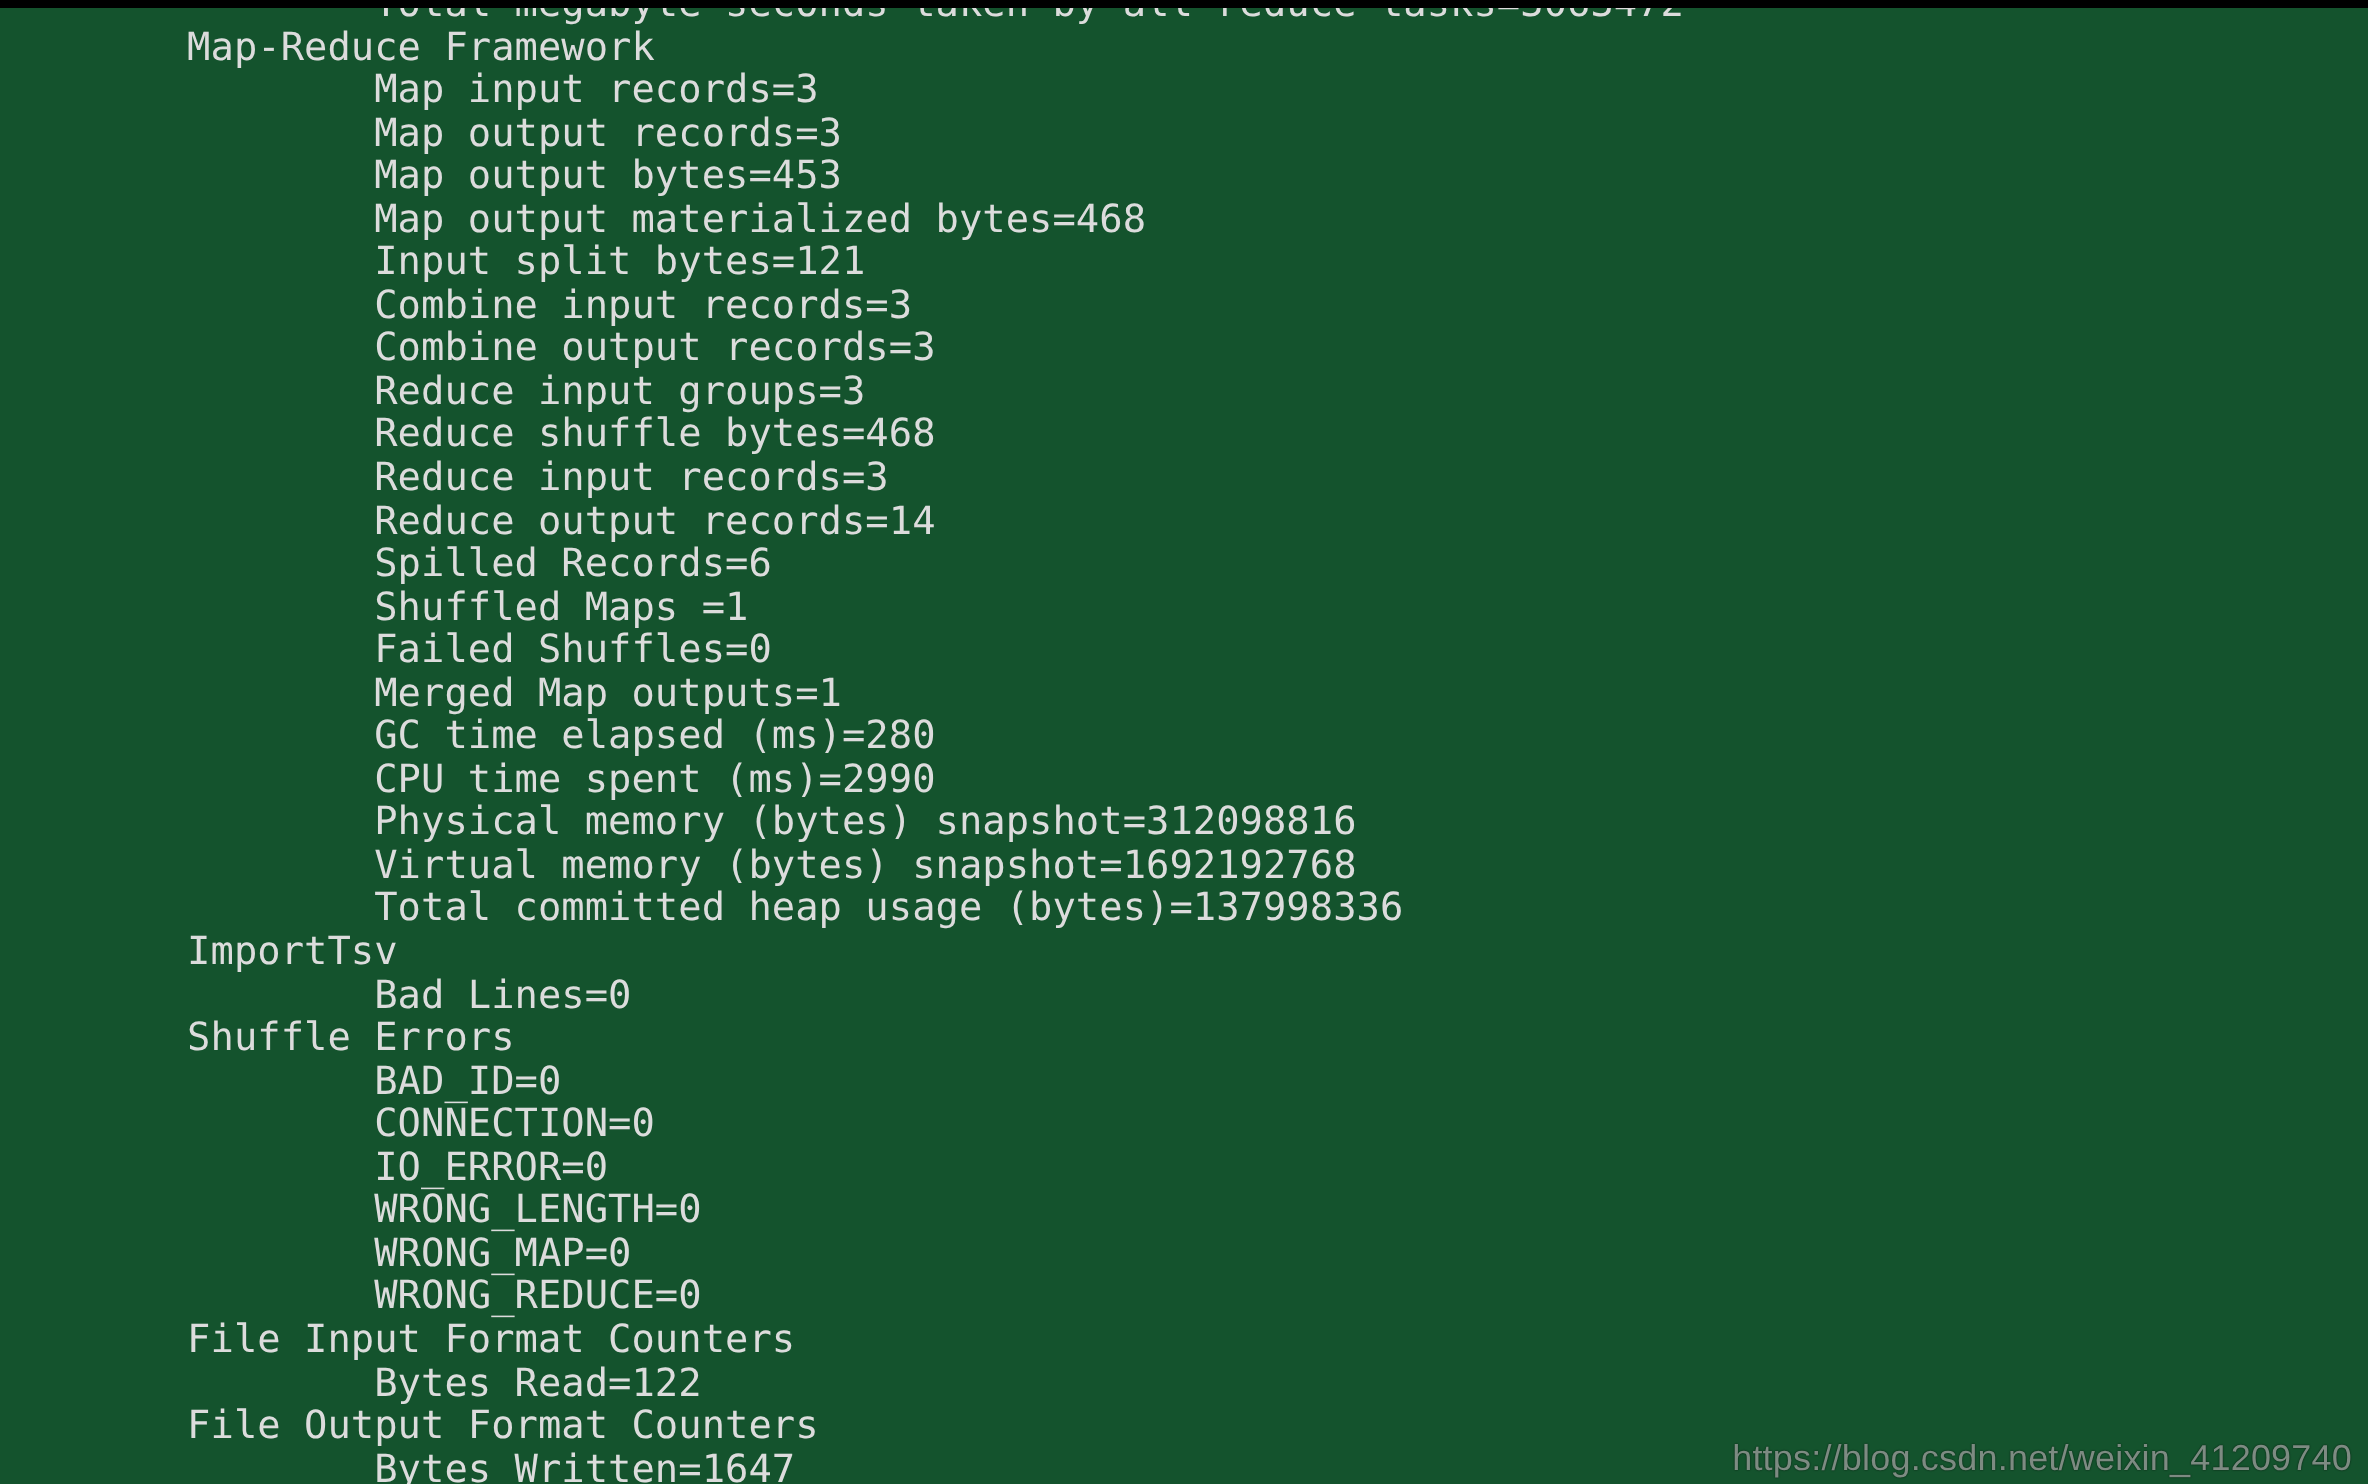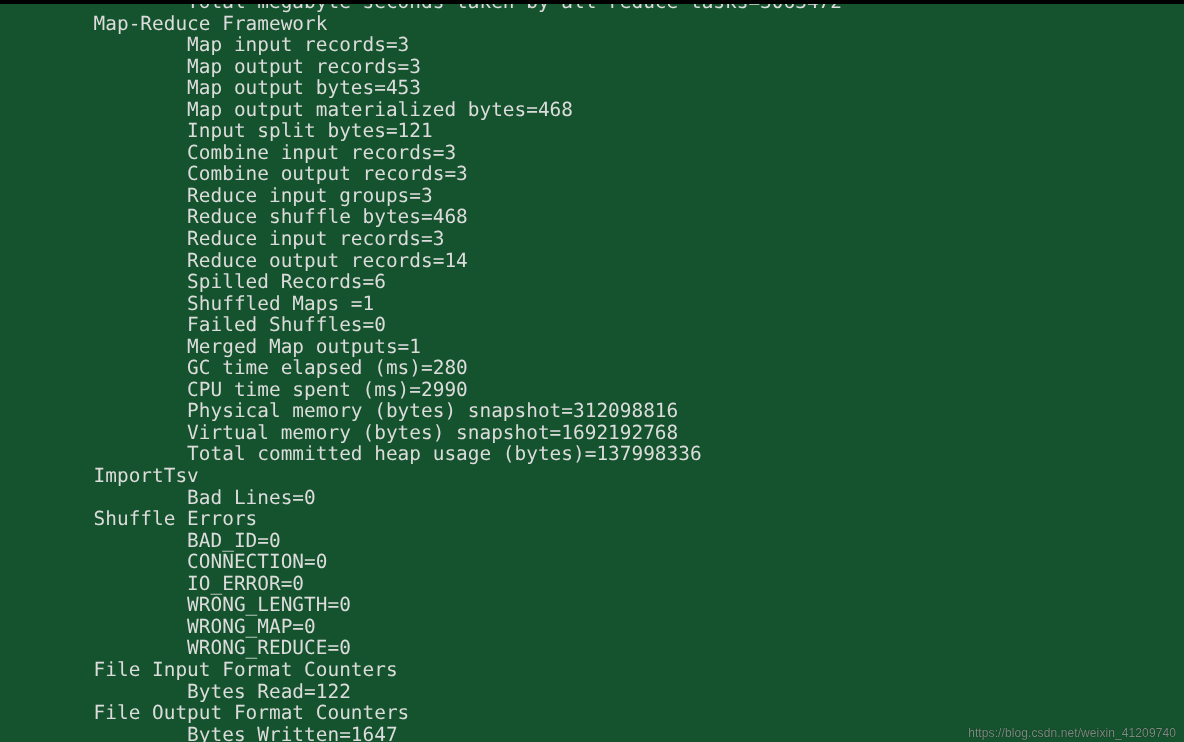--- a/index.html
+++ b/index.html
@@ -50,21 +50,21 @@
     padding: 0;
     height: 21.55px;
   }
 
   
   #watermark {
     position: absolute;
     right: 8px;
     bottom: 6px;
     font-family: "Liberation Sans", "DejaVu Sans", sans-serif;
-    font-size: 12px;
+    font-size: 18px;
     color: #9b9b9b;
     opacity: 0.78;
     letter-spacing: 0.1px;
     white-space: nowrap;
     pointer-events: none;
     text-shadow: 0 0 1px rgba(0,0,0,0.9);
   }
 </style>
 </head>
 <body>

